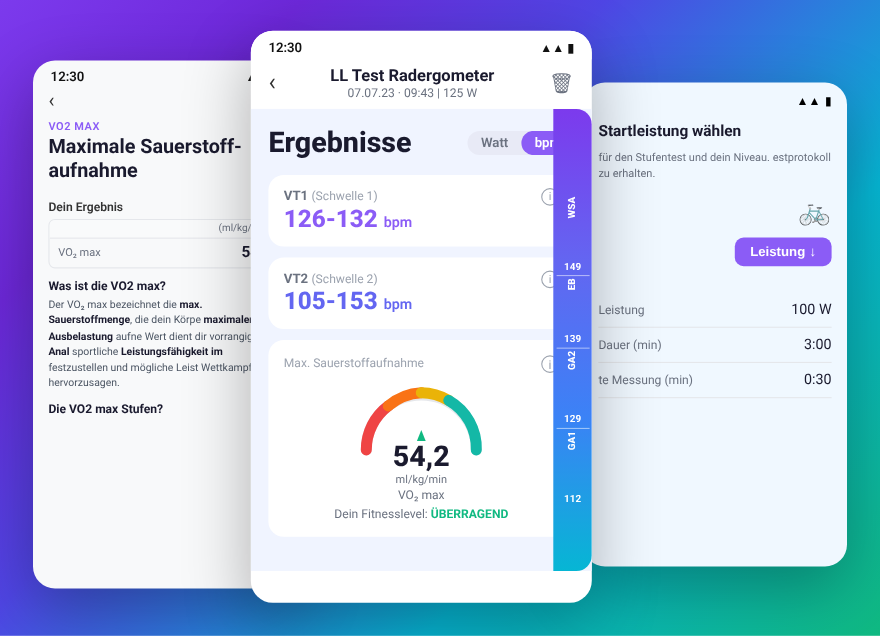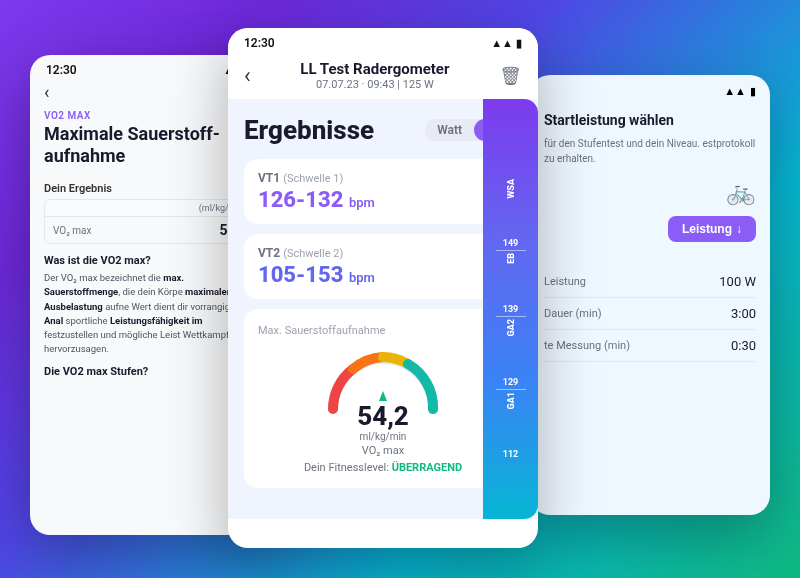--- a/index.html
+++ b/index.html
@@ -517,21 +517,21 @@
           <div class="gauge-subunit">ml/kg/min</div>
           <div class="gauge-sublabel">VO₂ max</div>
         </div>
         <div class="fitness-level">
           <span>Dein Fitnesslevel:</span>
           <span class="fitness-level-val">ÜBERRAGEND</span>
         </div>
       </div>
     </div>
 
-    <div style="position:absolute; right:0; top:0; bottom:0; width:55px; background:linear-gradient(to bottom,#7c3aed,#6366f1,#3b82f6,#06b6d4); border-radius:0 14px 14px 0; display:flex; flex-direction:column; align-items:center; justify-content:space-around; padding: 60px 0 40px;">
+    <div style="position:absolute; right:0; top:0; bottom:0; width:35px; background:linear-gradient(to bottom,#7c3aed,#6366f1,#3b82f6,#06b6d4); border-radius:0 14px 14px 0; display:flex; flex-direction:column; align-items:center; justify-content:space-around; padding: 60px 0 40px;">
       <div style="display:flex; flex-direction:column; align-items:center; gap:2px;">
         <span style="writing-mode:vertical-rl;transform:rotate(180deg);color:#fff;font-size:9px;font-weight:800;">WSA</span>
       </div>
       <div style="display:flex; flex-direction:column; align-items:center; gap:2px;">
         <span style="color:#fff;font-size:9px;font-weight:700;">149</span>
         <div style="height:1px;width:30px;background:rgba(255,255,255,0.5);"></div>
         <span style="writing-mode:vertical-rl;transform:rotate(180deg);color:#fff;font-size:9px;font-weight:800;">EB</span>
       </div>
       <div style="display:flex; flex-direction:column; align-items:center; gap:2px;">
         <span style="color:#fff;font-size:9px;font-weight:700;">139</span>

